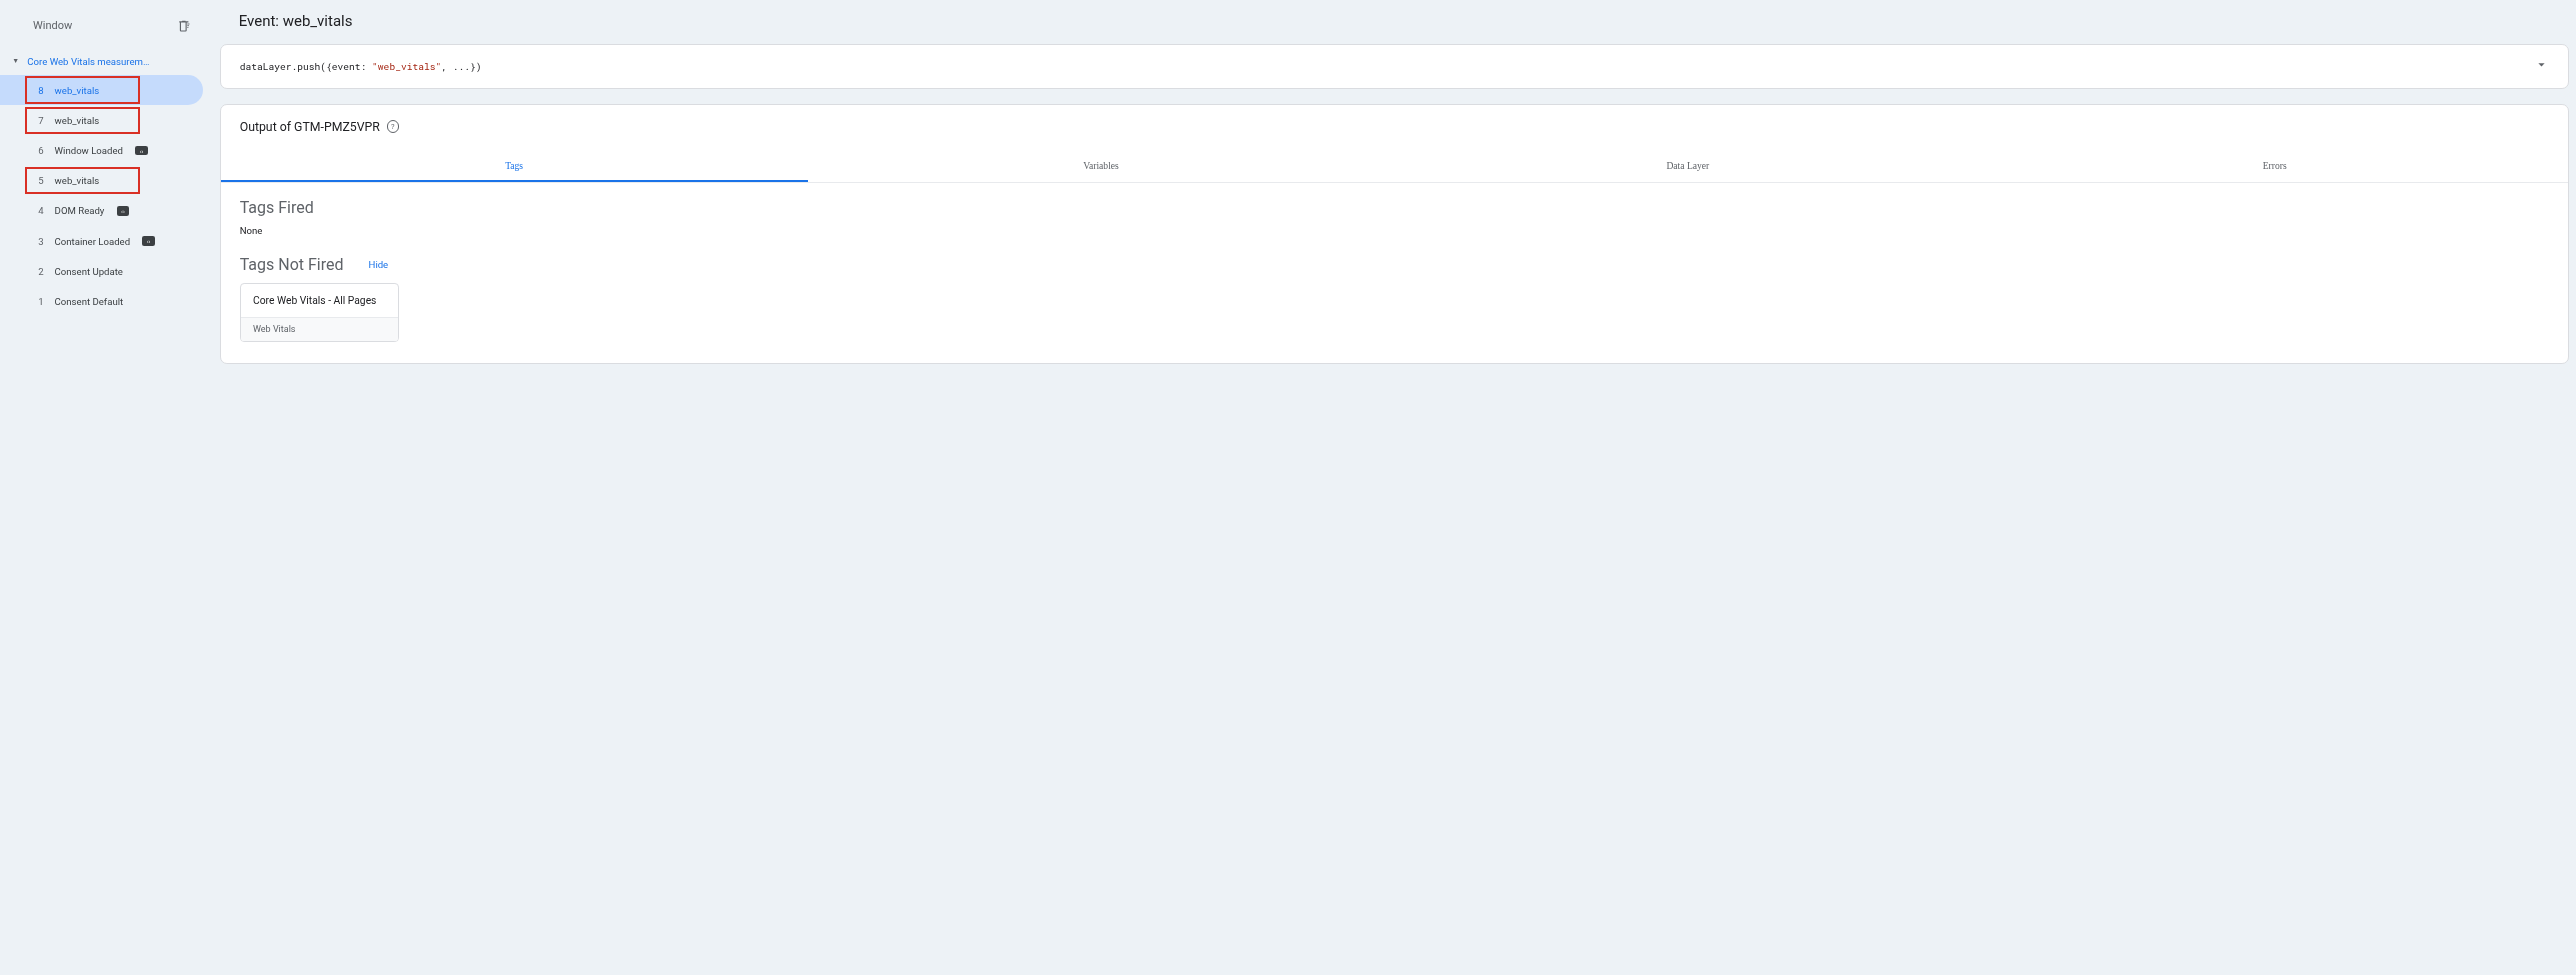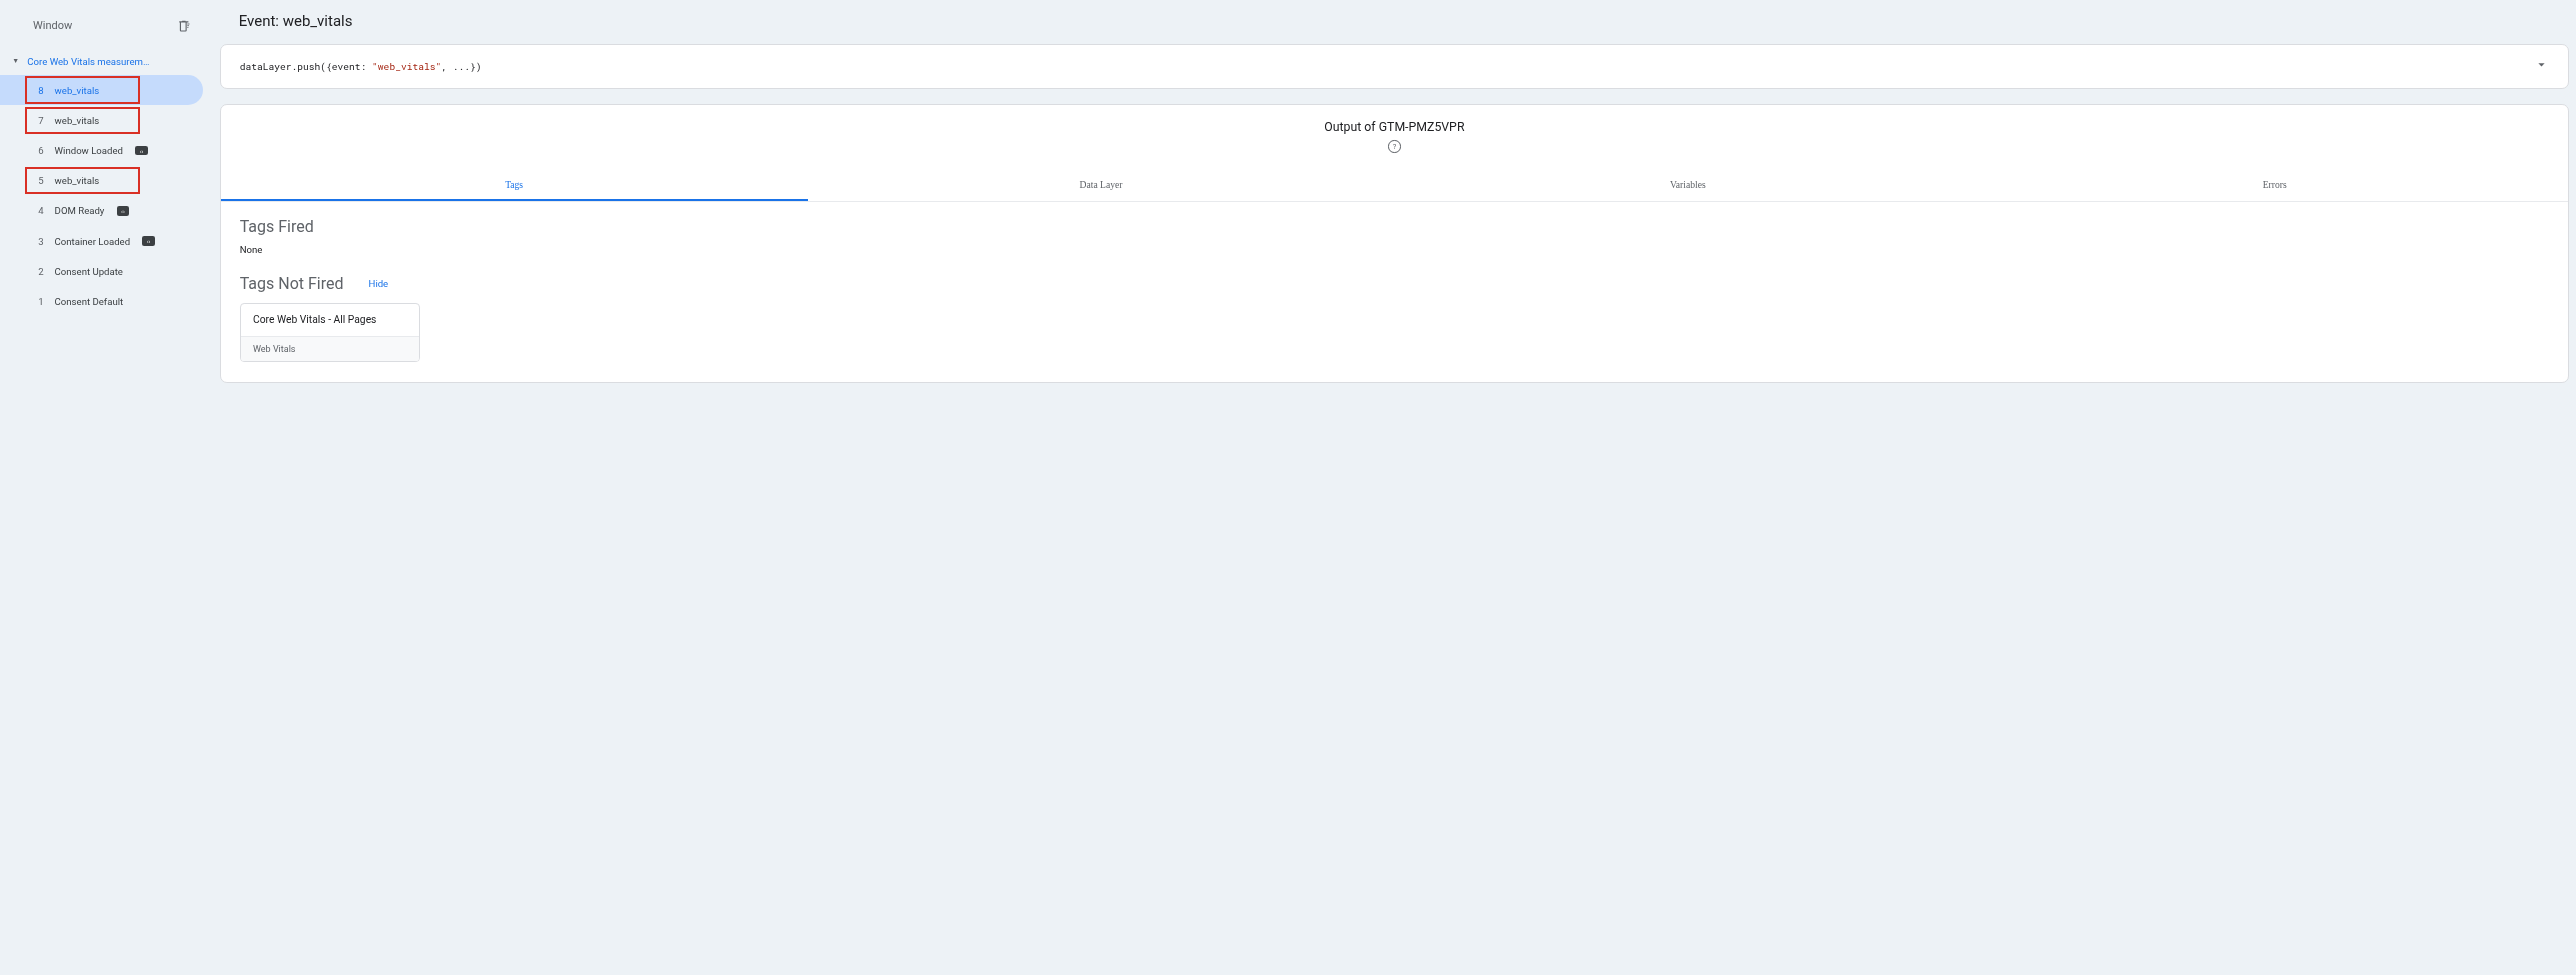--- a/index.html
+++ b/index.html
@@ -210,21 +210,21 @@
     margin-bottom: 9.6px;
   }
   .hide-link {
     color: #1a73e8;
     font-size: 9.6px;
     cursor: pointer;
   }
   .tag-card {
     border: 0.7px solid #dadce0;
     border-radius: 4.1px;
-    width: 180px;
+    width: 159px;
     overflow: hidden;
   }
   .tag-card-title {
     padding: 9.6px 12.3px;
     font-size: 10.3px;
     color: #202124;
     border-bottom: 0.7px solid #e8eaed;
   }
   .tag-card-sub {
     padding: 6.9px 12.3px;
@@ -300,28 +300,28 @@
         <span class="code-line"><span>dataLayer.push({event: </span><span class="code-str">"web_vitals"</span><span>, ...})</span></span>
         <span class="chevron">
           <svg width="15" height="15" viewBox="0 0 24 24" fill="#5f6368">
               <path d="M7 10l5 5 5-5z"></path>
             </svg>
         </span>
       </div>
     </div>
 
     <div class="card">
-      <div class="card-header" style="border-bottom:none;flex-direction:column;">
+      <div class="card-header" style="border-bottom:none;">
         <span>Output of GTM-PMZ5VPR</span>
         <span class="help-icon">?</span>
       </div>
       <div class="tabs">
           <div class="tab active">Tags</div>
+          <div class="tab">Variables</div>
           <div class="tab">Data Layer</div>
-          <div class="tab">Variables</div>
           <div class="tab">Errors</div>
         </div>
       <div class="output-body">
         <div class="section-label">Tags Fired</div>
         <div class="none-text">None</div>
         <div class="notfired-row">
           <span class="section-label" style="margin-bottom:0;">Tags Not Fired</span>
           <span class="hide-link">Hide</span>
         </div>
         <div class="tag-card">

